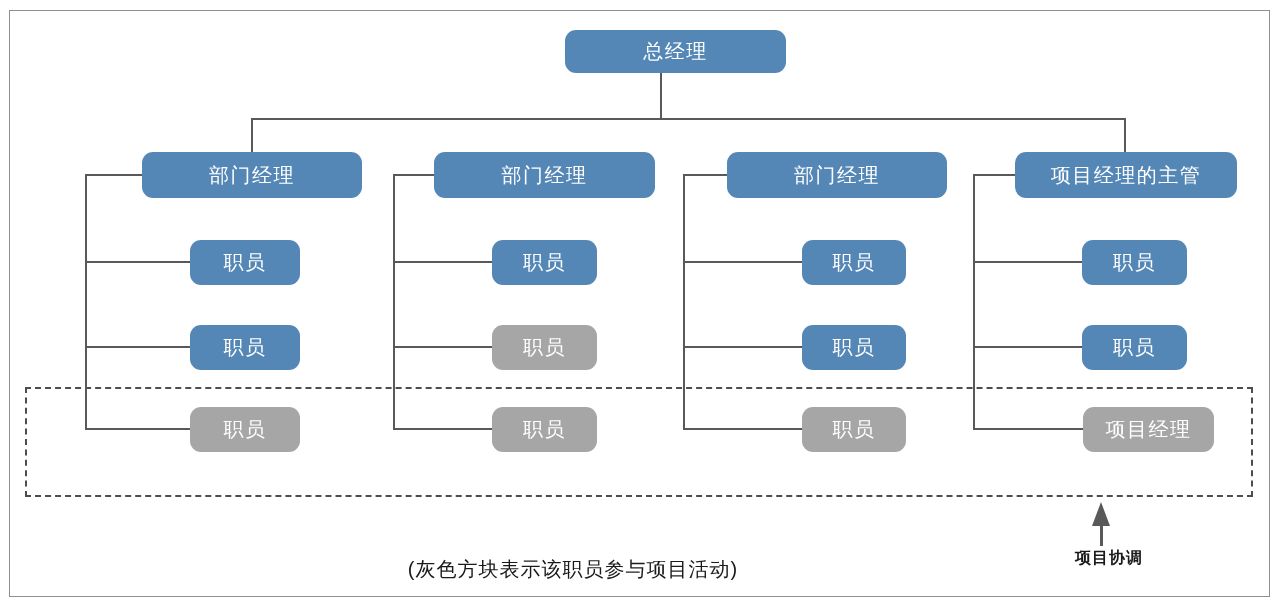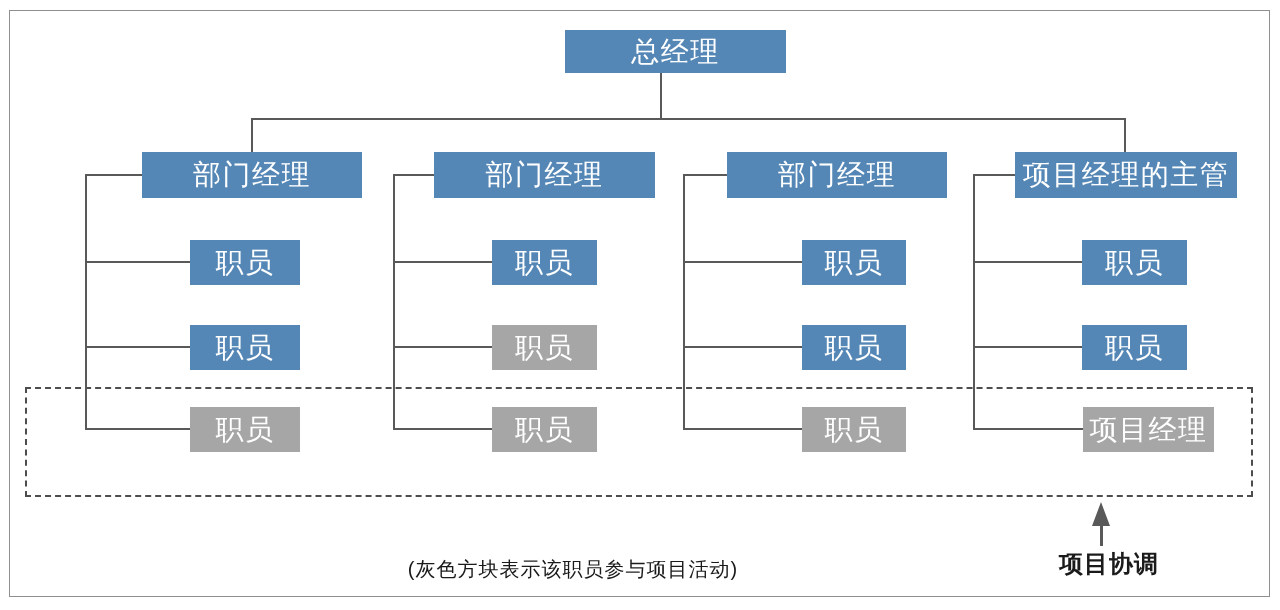--- a/index.html
+++ b/index.html
@@ -9,22 +9,22 @@
     overflow:hidden;
     --blue:#5587B6;--gray:#A6A6A6;--line:#595959;--dash:#4D4D4D;
     --frame:#8F8F8F;--text_on_box:#FFFFFF;--caption_text:#1A1A1A;
   }
   .frame{
     position:absolute;left:9px;top:10px;width:1261px;height:587px;
     border:1.5px solid var(--frame);box-sizing:border-box;
   }
   .node{
     position:absolute;display:flex;align-items:center;justify-content:center;
-    color:var(--text_on_box);font-size:28px;letter-spacing:1.5px;
-    box-sizing:border-box;white-space:nowrap;
+    color:var(--text_on_box);font-size:20px;letter-spacing:1.5px;
+    box-sizing:border-box;white-space:nowrap;border-radius:11px;
   }
   .node[data-variant="blue"]{background:var(--blue);}
   .node[data-variant="gray"]{background:var(--gray);}
   .hline{position:absolute;height:2px;background:var(--line);}
   .vline{position:absolute;width:2px;background:var(--line);}
   .dash-rect{
     position:absolute;left:25px;top:387px;width:1228px;height:110px;
     border:2px dashed var(--dash);box-sizing:border-box;background:transparent;
   }
   .caption{
@@ -32,21 +32,21 @@
     color:var(--caption_text);font-size:20px;line-height:26px;letter-spacing:1px;margin-top:36px;
   }
   .arrow-stem{position:absolute;left:1100px;top:523px;width:3px;height:23px;background:var(--line);}
   .arrow-head{
     position:absolute;left:1092px;top:502px;width:0;height:0;
     border-left:9.5px solid transparent;border-right:9.5px solid transparent;
     border-bottom:24px solid var(--line);
   }
   .arrow-label{
     position:absolute;left:1029px;top:548px;width:160px;text-align:center;
-    color:var(--caption_text);font-size:24px;font-weight:bold;letter-spacing:1px;
+    color:var(--caption_text);font-size:16px;font-weight:bold;letter-spacing:1px;
   }
 </style>
 </head>
 <body style="--blue: #5587B6; --gray: #A6A6A6; --line: #595959; --dash: #4D4D4D; --frame: #8F8F8F; --text_on_box: #FFFFFF; --caption_text: #1A1A1A;">
 
 <div class="frame"></div>
 
 <div class="dash-rect"></div>
 
 <div class="vline" style="left:660px;top:73px;height:46px;"></div>

